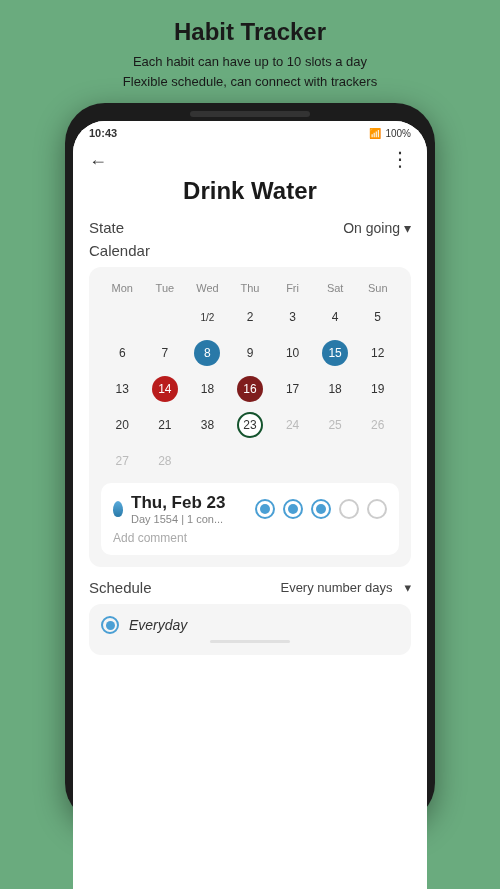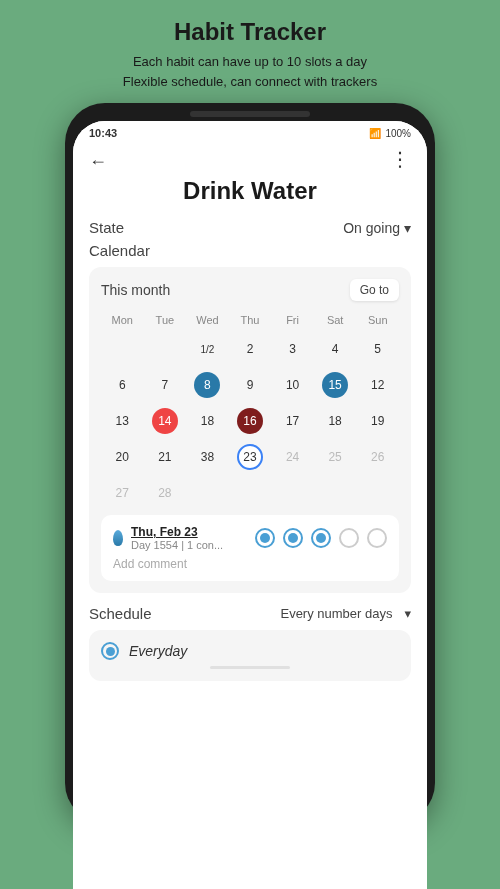--- a/index.html
+++ b/index.html
@@ -205,25 +205,25 @@
 
     .cal-cell.filled .day-num {
       background: #7f1d1d;
       color: #fff;
     }
     .cal-cell.filled-dark .day-num {
       background: #2979a8;
       color: #fff;
     }
     .cal-cell.filled-light .day-num {
-      background: #ef4444;
+      background: #b91c1c;
       color: #fff;
     }
     .cal-cell.today .day-num {
-      border: 2px solid #3b82f6;
+      border: 2px solid #14532d;
       color: #333;
       background: #fff;
     }
     .cal-cell.muted .day-num {
       color: #bbb;
     }
     .cal-cell.small-text .day-num {
       font-size: 10px;
     }
 
@@ -240,24 +240,23 @@
       margin-bottom: 6px;
     }
     .water-drop-icon {
       width: 10px;
       height: 16px;
       background: linear-gradient(#5aabdc, #2979a8);
       border-radius: 50% 50% 50% 50% / 60% 60% 40% 40%;
       flex-shrink: 0;
     }
     .day-info-text {
-      font-size: 12px;
+      font-size: 17px;
       font-weight: 600;
       color: #222;
-      text-decoration: underline;
     }
     .day-info-sub {
       font-size: 11px;
       color: #888;
     }
     .circle-indicators {
       display: flex;
       gap: 8px;
       align-items: center;
       margin-left: auto;
@@ -395,24 +394,20 @@
         <span class="state-label">State</span>
         <div class="state-value">
           <span>On going</span>
           <span>▾</span>
         </div>
       </div>
 
       <div class="section-label">Calendar</div>
 
       <div class="calendar-card">
-        <div class="calendar-header">
-          <span class="month-label">This month</span>
-          <button class="goto-btn">Go to</button>
-        </div>
 
         <div class="calendar-grid">
 
           <div class="cal-row">
             <div class="cal-header-cell">Mon</div>
             <div class="cal-header-cell">Tue</div>
             <div class="cal-header-cell">Wed</div>
             <div class="cal-header-cell">Thu</div>
             <div class="cal-header-cell">Fri</div>
             <div class="cal-header-cell">Sat</div>

